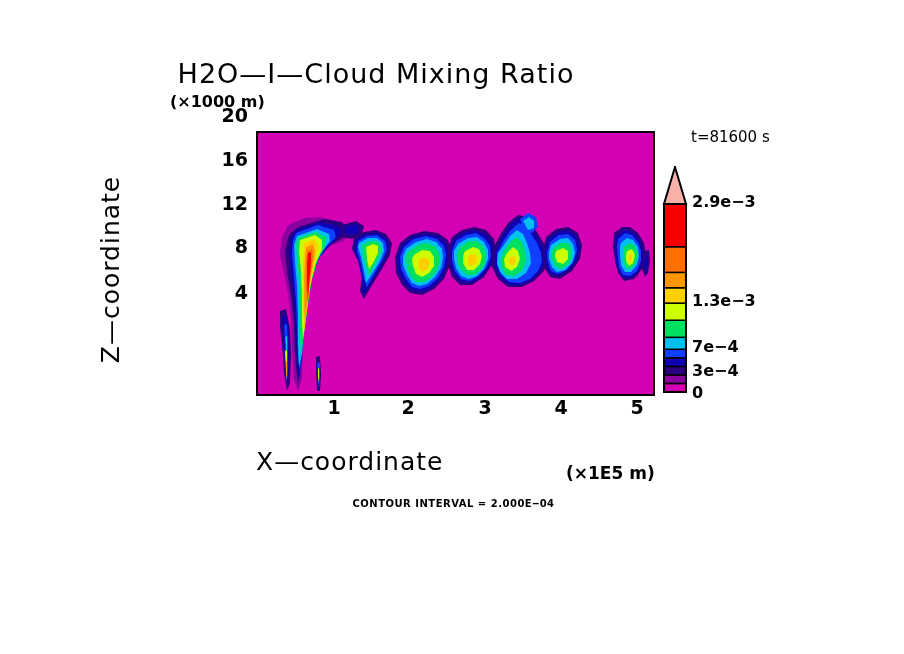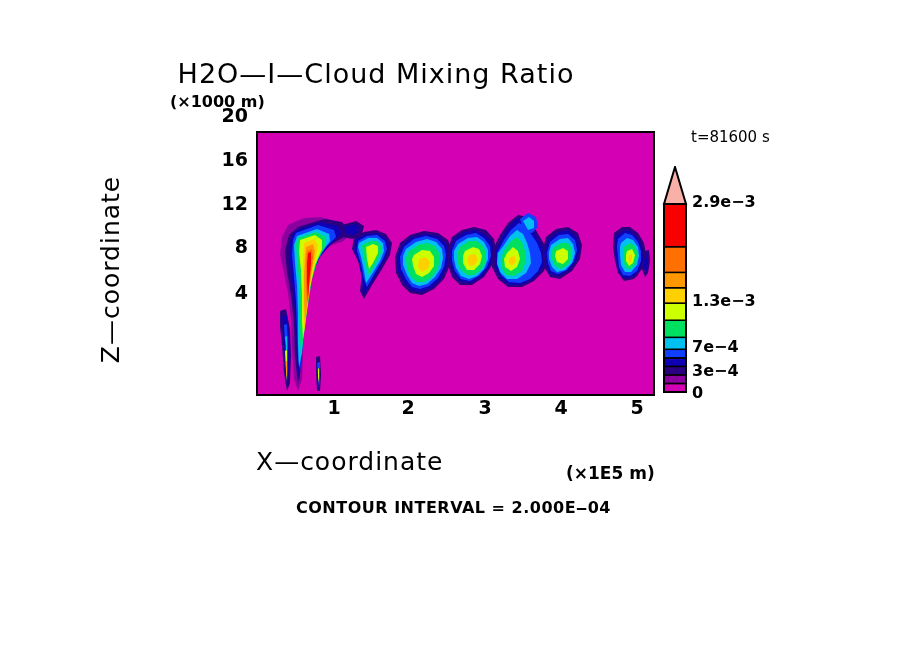--- a/index.html
+++ b/index.html
@@ -101,21 +101,21 @@
     width: 395px;
     text-align: left;
     font-size: 25px;
     letter-spacing: 1px;
     white-space: nowrap;
   }
   #contour-interval {
     left: 256px; top: 498px;
     width: 395px;
     text-align: center;
-    font-size: 16px;
+    font-size: 10px;
     font-weight: bold;
     letter-spacing: 0.5px;
     white-space: nowrap;
   }
 
   
   #colorbar-wrap {
     left: 662px; top: 166px;
     width: 26px; height: 228px;
   }

